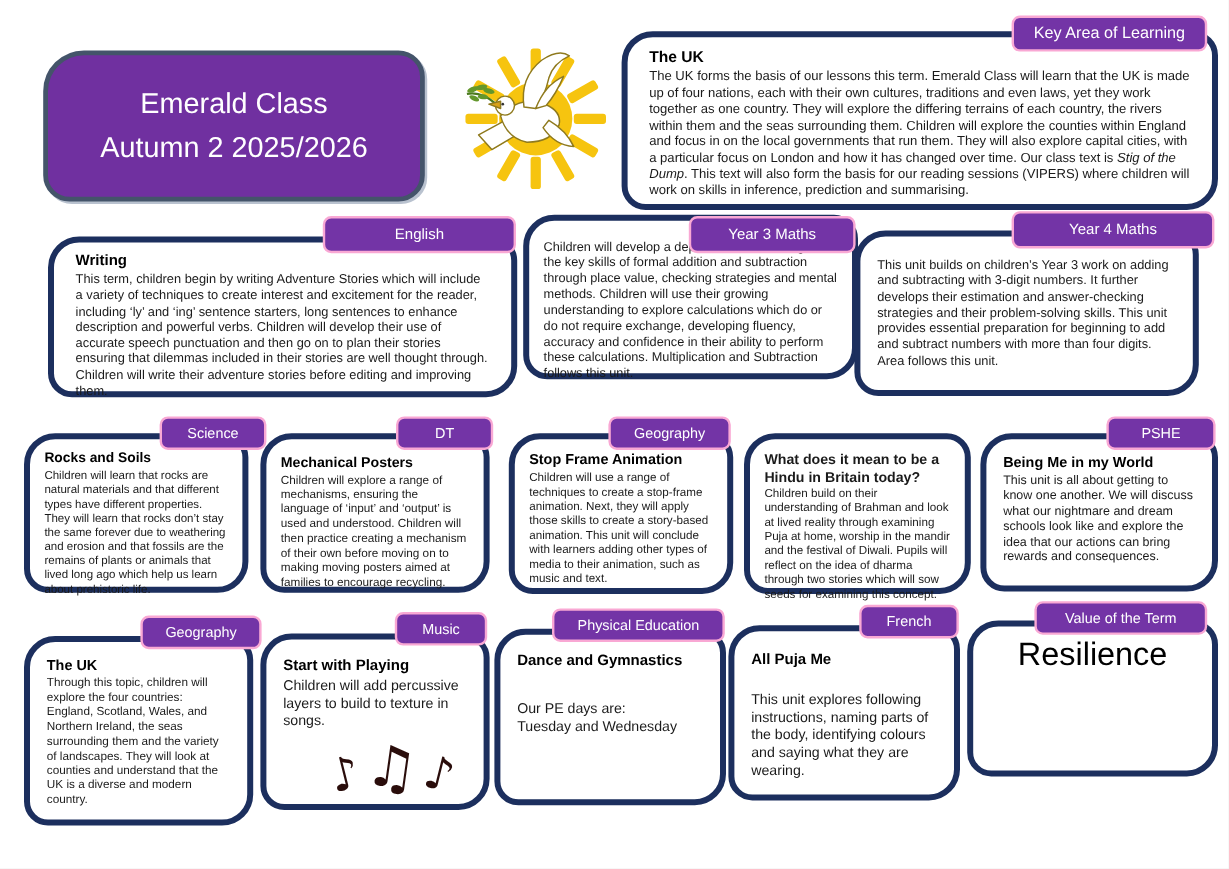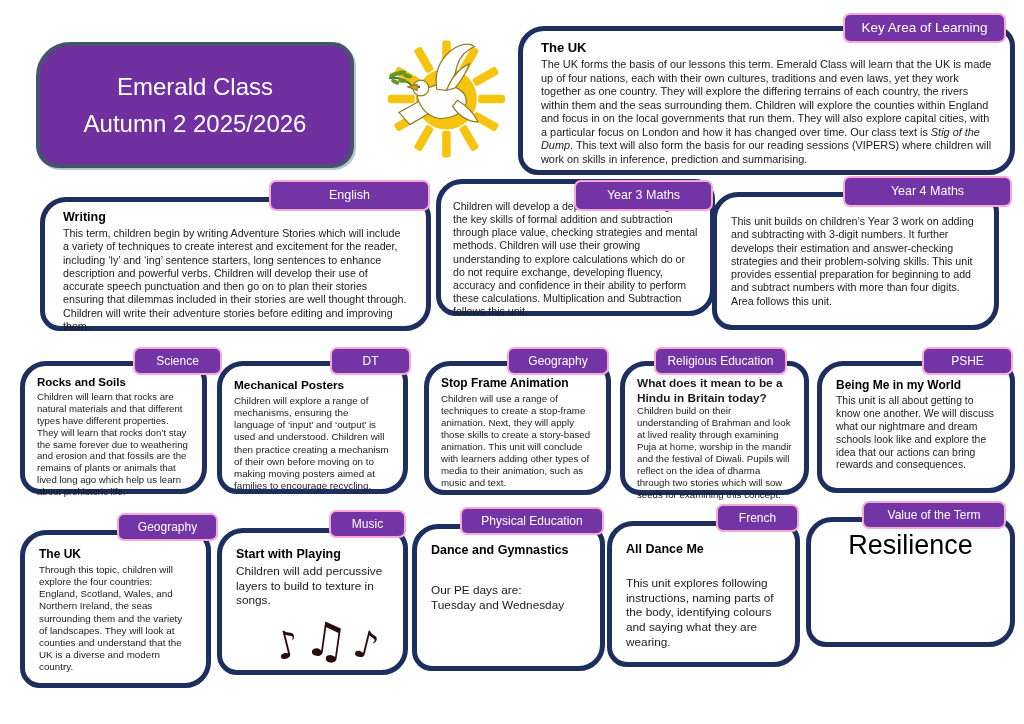--- a/index.html
+++ b/index.html
@@ -111,21 +111,20 @@
     <h3 style="font-size:11.8px">Mechanical Posters</h3>
     <p style="font-size:9.8px">Children will explore a range of mechanisms, ensuring the language of ‘input’ and ‘output’ is used and understood. Children will then practice creating a mechanism of their own before moving on to making moving posters aimed at families to encourage recycling.</p>
   </section>
 
   <div class="tab" style="left:507px;top:347px;width:102px;height:28px;font-size:12px">Geography</div>
   <section class="card" style="left:424px;top:361px;width:187px;height:134px;padding:10px 12px">
     <h3 style="font-size:12px">Stop Frame Animation</h3>
     <p style="font-size:9.7px">Children will use a range of techniques to create a stop-frame animation. Next, they will apply those skills to create a story-based animation. This unit will conclude with learners adding other types of media to their animation, such as music and text.</p>
   </section>
 
-  <div class="tab" style="left:654px;top:347px;width:133px;height:28px;font-size:12px">Religious Education</div>
   <section class="card" style="left:620px;top:361px;width:189px;height:134px;padding:10px 12px">
     <p style="font-size:9.7px"><b style="font-size:11.8px">What does it mean to be a Hindu in Britain today?</b><span> Children build on their understanding of Brahman and look at lived reality through examining Puja at home, worship in the mandir and the festival of Diwali. Pupils will reflect on the idea of dharma through two stories which will sow seeds for examining this concept.</span></p>
   </section>
 
   <div class="tab" style="left:922px;top:347px;width:91px;height:28px;font-size:12px">PSHE</div>
   <section class="card" style="left:817px;top:361px;width:198px;height:132px;padding:12px 14px">
     <h3 style="font-size:12px">Being Me in my World</h3>
     <p style="font-size:10.4px">This unit is all about getting to know one another. We will discuss what our nightmare and dream schools look like and explore the idea that our actions can bring rewards and consequences.</p>
   </section>
 
@@ -148,21 +147,21 @@
 
   <div class="tab" style="left:460px;top:507px;width:144px;height:28px;font-size:12px">Physical Education</div>
   <section class="card" style="left:412px;top:524px;width:193px;height:147px;padding:14px 14px">
     <h3 style="font-size:12.5px">Dance and Gymnastics</h3>
     <p style="font-size:11.8px;margin-top:26px">Our PE days are:</p>
     <p style="font-size:11.8px">Tuesday and Wednesday</p>
   </section>
 
   <div class="tab" style="left:716px;top:504px;width:83px;height:28px;font-size:12px">French</div>
   <section class="card" style="left:607px;top:521px;width:193px;height:146px;padding:16px 14px">
-    <h3 style="font-size:12.5px">All Dance Me</h3>
+    <h3 style="font-size:12.5px">All Puja Me</h3>
     <p style="font-size:11.8px;margin-top:20px">This unit explores following instructions, naming parts of the body, identifying colours and saying what they are wearing.</p>
   </section>
 
   <div class="tab" style="left:862px;top:501px;width:144px;height:28px;font-size:12px">Value of the Term</div>
   <section class="card" style="left:806px;top:517px;width:209px;height:130px;padding:8px">
     <div class="value-text">Resilience</div>
   </section>
 
 </div>
 

